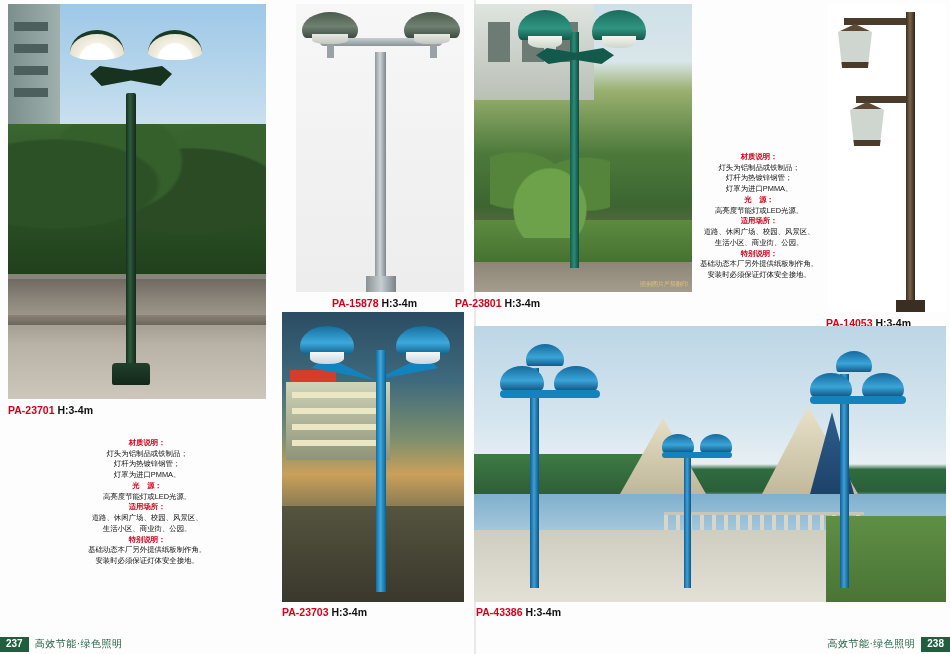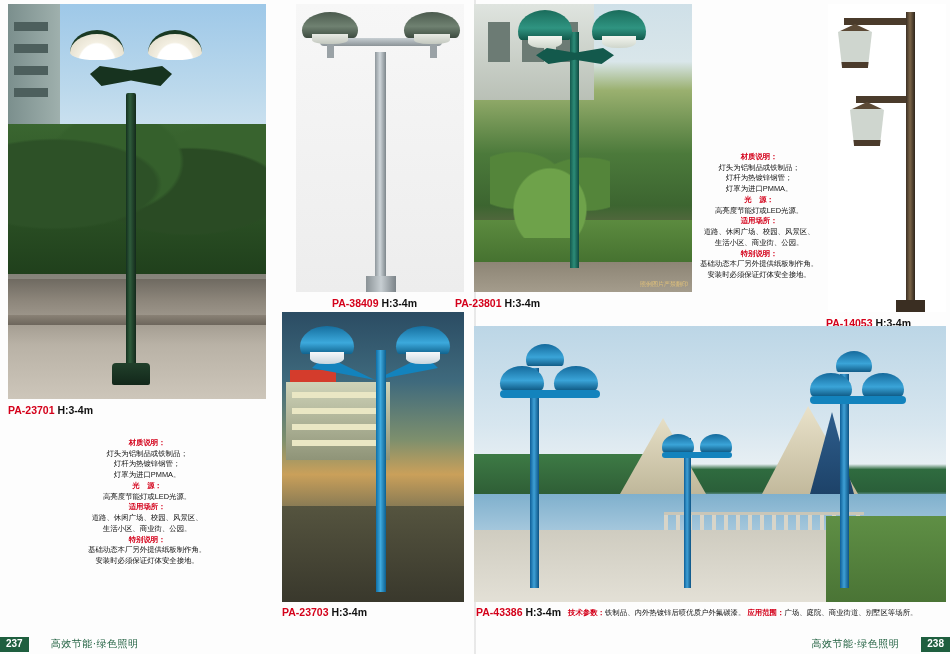--- a/index.html
+++ b/index.html
@@ -49,21 +49,21 @@
     white-space: nowrap;
     text-align: center;
   }
   .spec .hdr { color: #d4001a; font-weight: bold; }
   .spec .line { display: block; }
 
   
   .footer-bar {
     position: absolute;
     bottom: 0; height: 20px;
-    display: flex; align-items: center; gap: 16px;
+    display: flex; align-items: center;
   }
   .footer-left { left: 0; width: 474px; }
   .footer-right { right: 0; width: 476px; justify-content: flex-end; }
   .pgnum {
     background: #1f5f3f;
     color: #ffffff;
     font-size: 10px;
     font-weight: bold;
     padding: 2px 6px 3px 6px;
     line-height: 1;
@@ -337,21 +337,21 @@
     <div class="hatL"></div>
     <div class="hatR"></div>
     <div class="glassL"></div>
     <div class="glassR"></div>
     <div class="drop1"></div>
     <div class="drop2"></div>
     <div class="mast"></div>
     <div class="foot"></div>
   </div>
   <div class="cap" style="left:332px; top:297px;">
-    <span>PA-38409</span>
+    <span>PA-15878</span>
     <span class="h">H:3-4m</span>
   </div>
 
   <div class="photo p3">
     <div class="sky"></div>
     <div class="wall"></div>
     <div class="win"></div>
     <div class="lawn"></div>
     <div class="palm"></div>
     <div class="path"></div>
@@ -443,24 +443,20 @@
       <div class="sh shA"></div>
       <div class="sh shB"></div>
       <div class="sh shC"></div>
     </div>
   </div>
   <div class="cap" style="left:476px; top:606px;">
     <span>PA-43386</span>
     <span class="h">H:3-4m</span>
   </div>
 
-  <div class="tech" style="left:568px; top:608px;">
-    <span class="k">技术参数：</span><span>铁制品、内外热镀锌后喷优质户外氟碳漆。</span>
-    <span class="k">应用范围：</span><span>广场、庭院、商业街道、别墅区等场所。</span>
-  </div>
 
   <div class="footer-bar footer-left">
     <span class="pgnum">237</span>
     <span class="foot-txt">高效节能·绿色照明</span>
   </div>
   <div class="footer-bar footer-right">
     <span class="foot-txt">高效节能·绿色照明</span>
     <span class="pgnum">238</span>
   </div>
 

